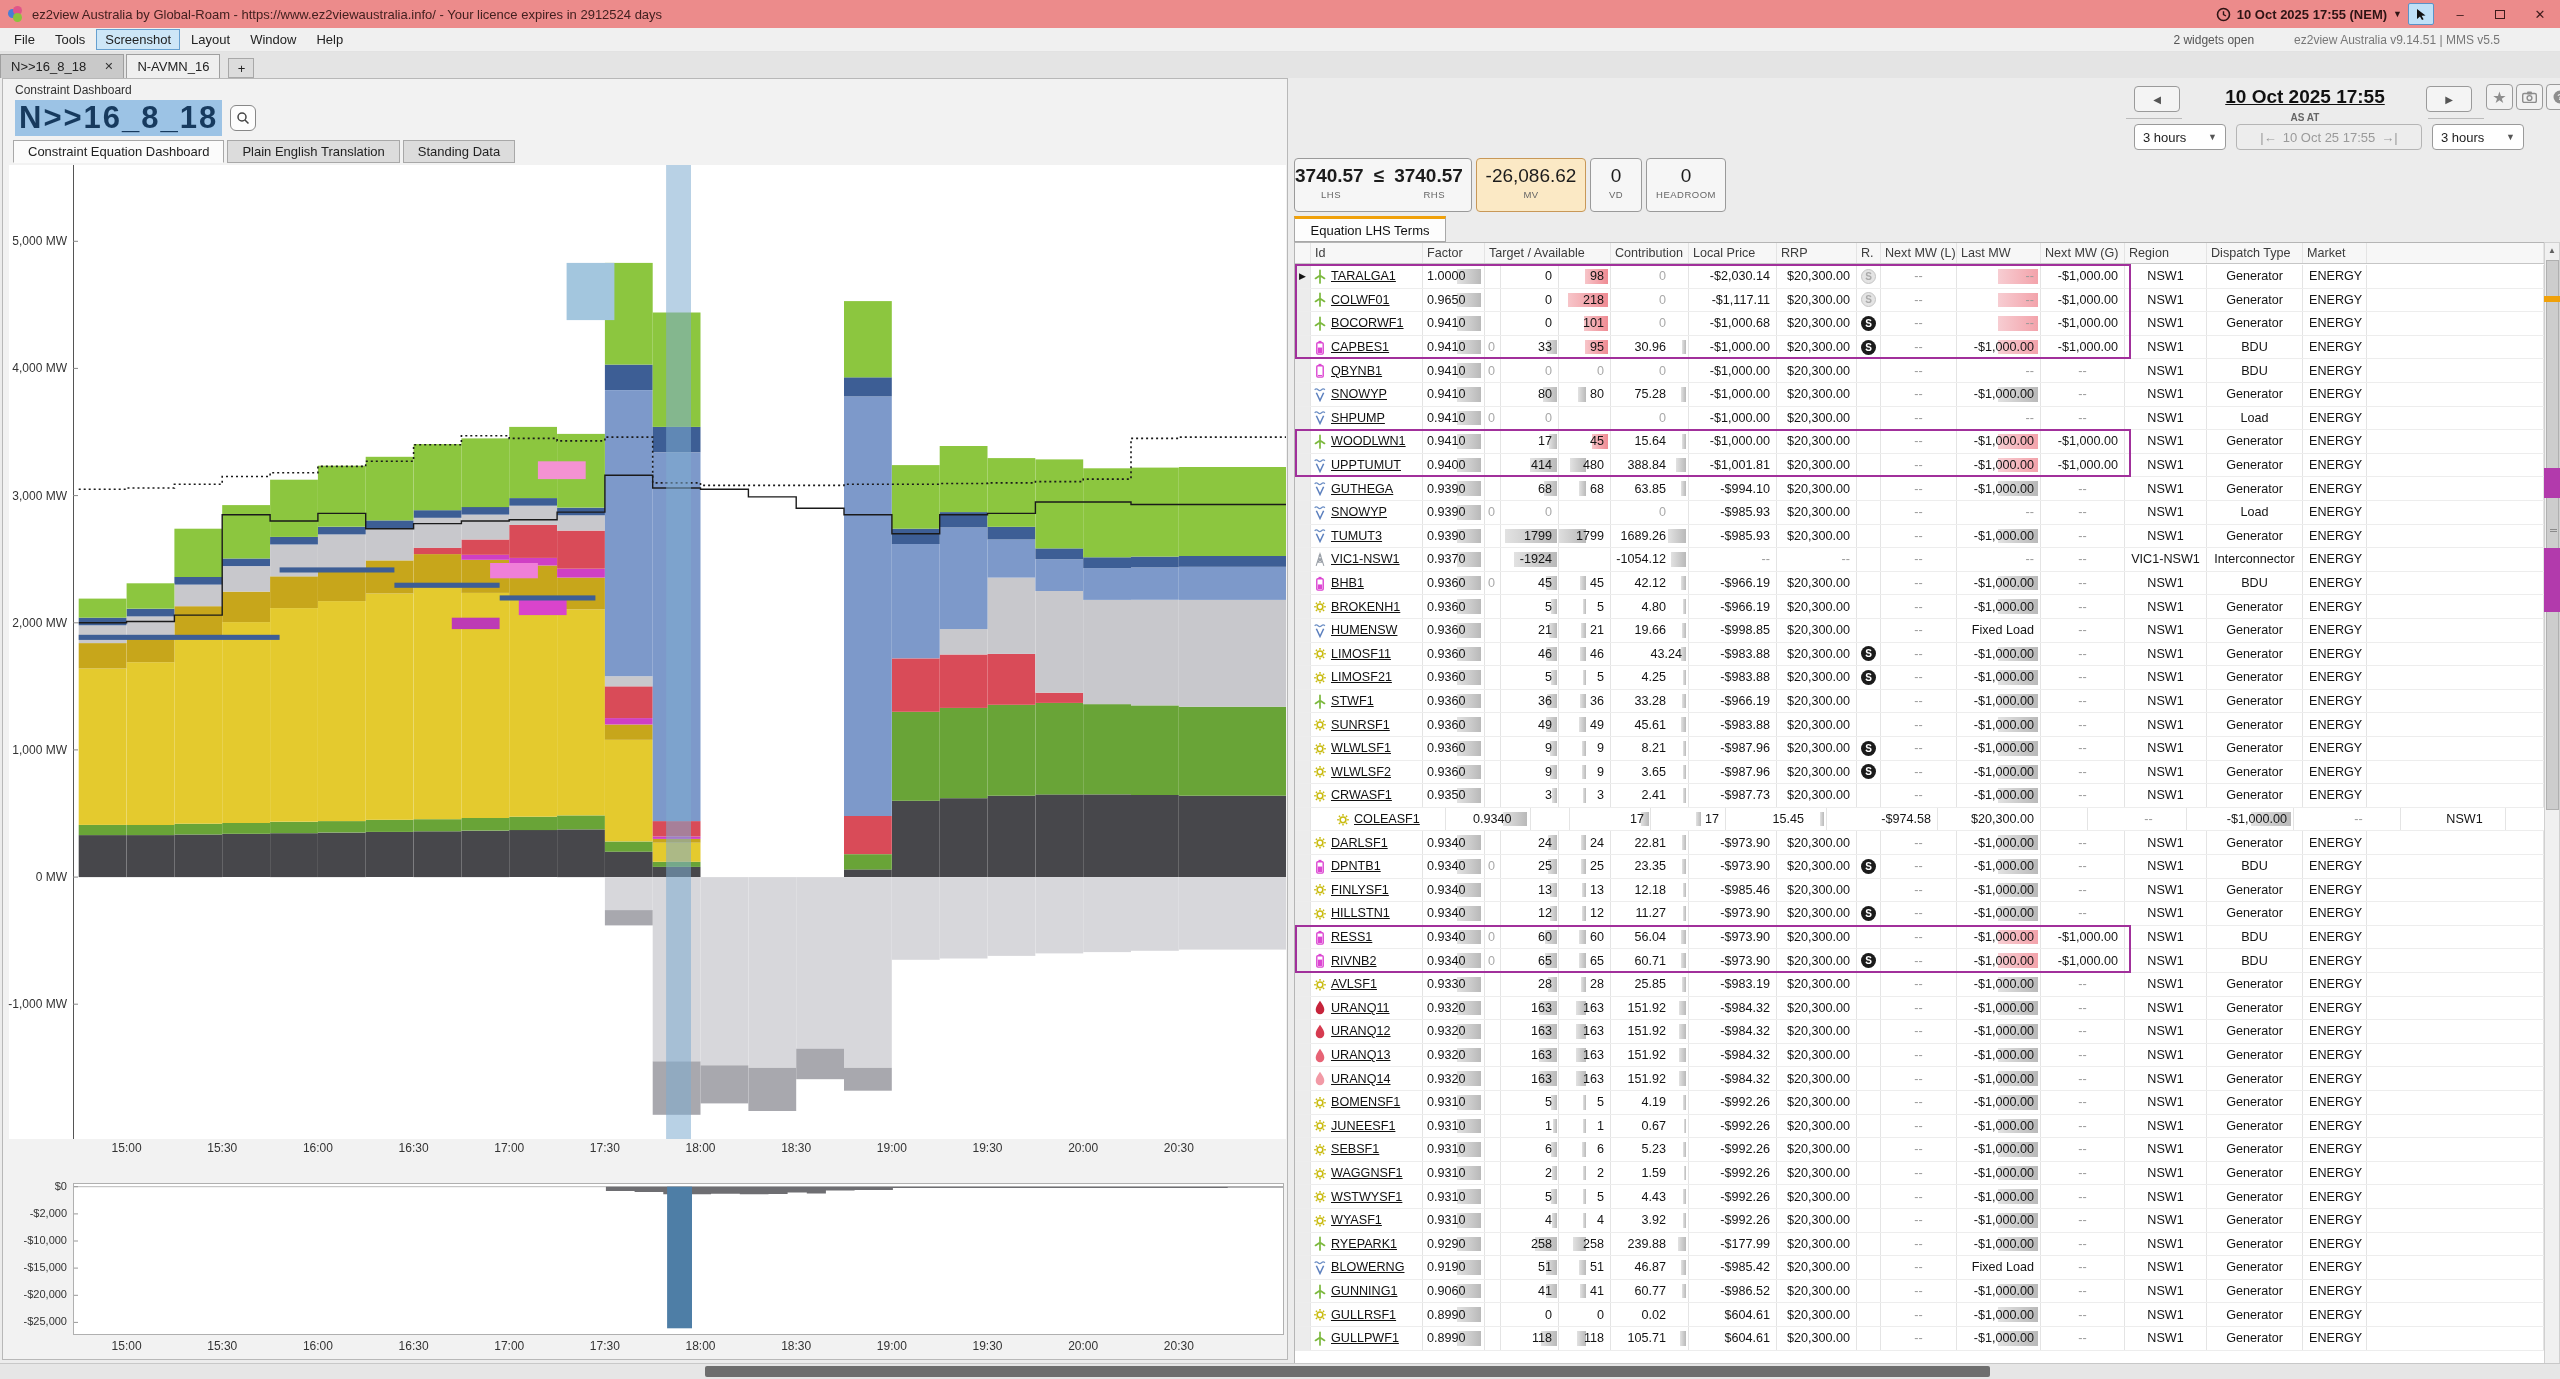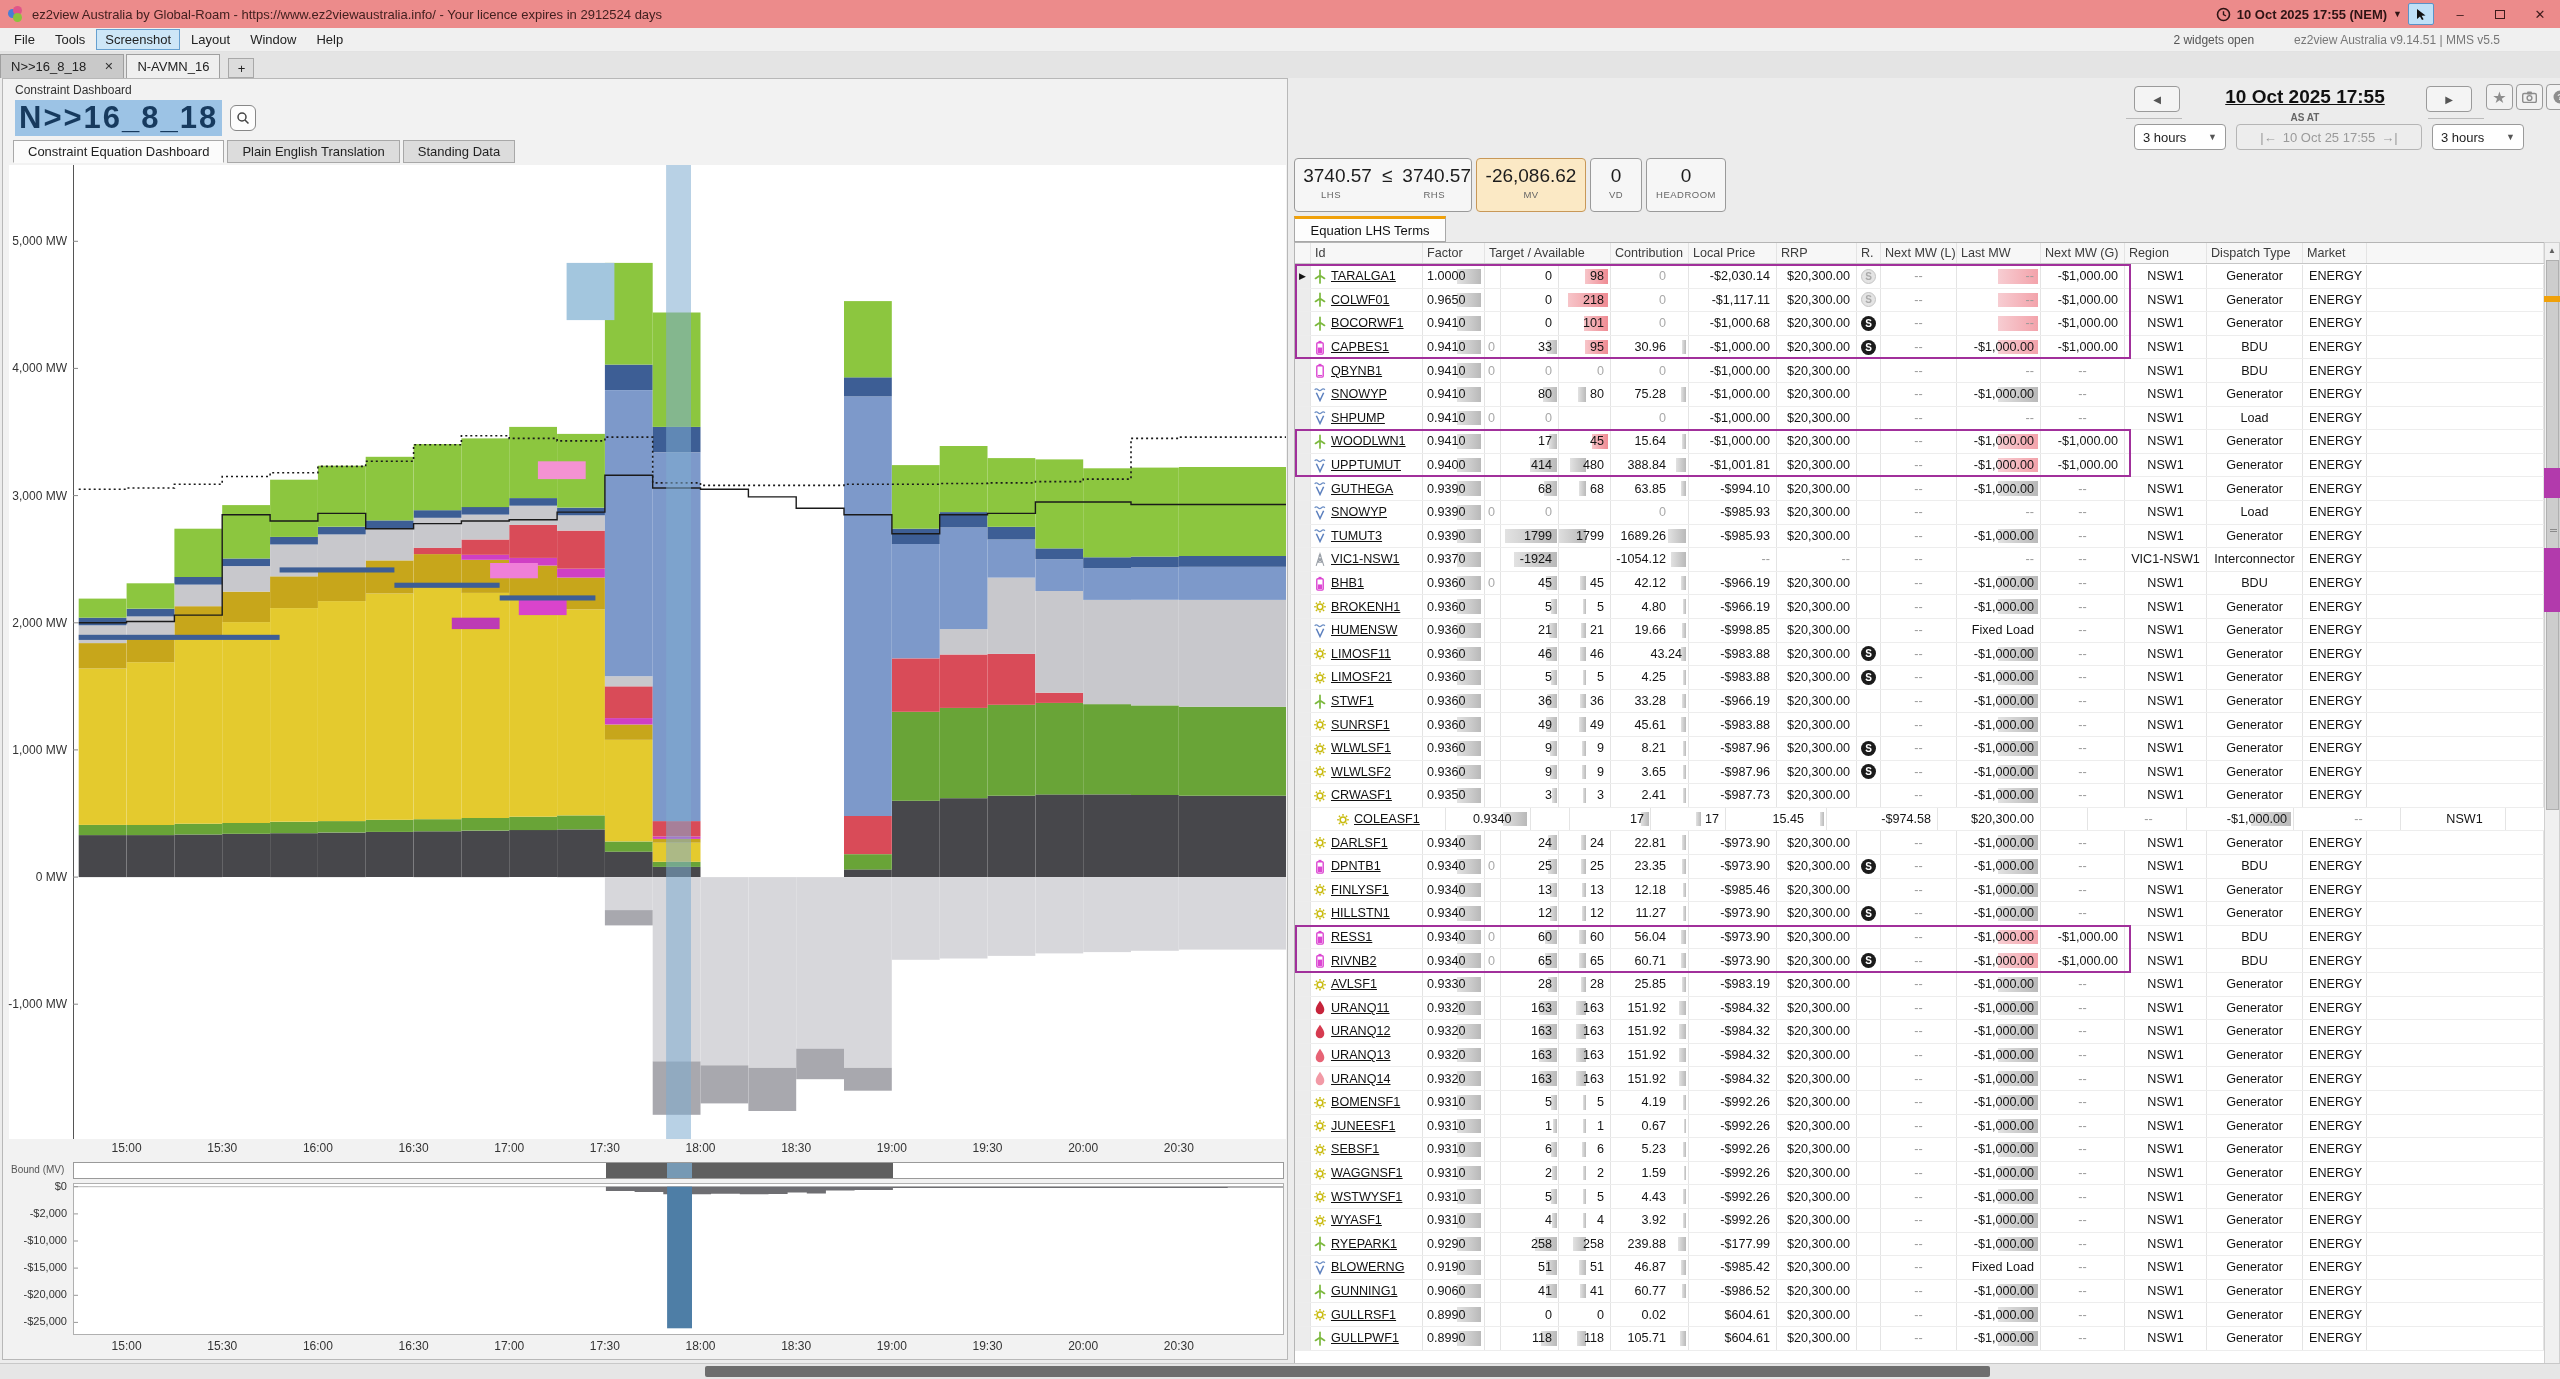--- a/index.html
+++ b/index.html
@@ -69,21 +69,21 @@
   .asat-line{position:absolute;top:40px;height:1px;background:#bbb;width:56px;}
   .iconbtn{position:absolute;width:27px;height:26px;border:1px solid #9a9a9a;border-radius:4px;background:#f2f2f2;display:flex;align-items:center;justify-content:center;color:#8d8d8d;}
   .combo{position:absolute;height:26px;border:1px solid #9a9a9a;border-radius:4px;background:#fff;display:flex;align-items:center;justify-content:space-between;padding:0 8px;font-size:13px;color:#222;}
   .combo .car{font-size:9px;color:#555;margin-left:8px;}
   #range-box{position:absolute;height:26px;border:1px solid #b5b5b5;border-radius:4px;background:#ededed;color:#9a9a9a;display:flex;align-items:center;justify-content:center;font-size:13px;gap:6px;}
 
   .statbox{position:absolute;top:80px;height:54px;border:1px solid #9a9a9a;border-radius:4px;background:#f6f6f6;text-align:center;}
   .statbox .v{font-size:19px;color:#1c1c1c;margin-top:6px;white-space:nowrap;}
   .statbox .l{font-size:9.5px;color:#666;margin-top:2px;letter-spacing:.5px;}
   .statbox.mv{background:#fbe9c5;border-color:#c89858;}
-  #lhs-line{display:flex;justify-content:flex-end;gap:10px;}
+  #lhs-line{display:flex;justify-content:flex-start;gap:10px;font-weight:bold;}
 
   #terms-tab{position:absolute;left:4px;top:138px;width:152px;height:26px;background:#fdfdfd;border:1px solid #a8a8a8;border-top:3px solid #f0a10a;display:flex;align-items:center;justify-content:center;font-size:13px;color:#111;}
 
   
   #tbl{position:absolute;left:4px;top:164px;width:1250px;height:1137px;background:#fff;border:1px solid #b5b5b5;border-right:none;overflow:hidden;}
   .trow{display:grid;grid-template-columns:16px 112px 62px 16px 58px 52px 78px 88px 80px 24px 76px 84px 84px 82px 96px 64px 1fr;position:absolute;left:0;width:100%;height:23.6px;align-items:center;}
   .trow .cell{position:relative;height:100%;display:flex;align-items:center;font-size:12.6px;color:#141414;border-right:1px solid #e4e4e4;overflow:hidden;}
   #thead{height:21px;border-bottom:1px solid #c6c6c6;background:#f7f7f7;}
   #thead .cell{font-size:12.6px;color:#3c3c3c;border-right:1px solid #e4e4e4;padding-left:4px;}
   .rline{border-bottom:1px solid #ededed;}
@@ -403,27 +403,20 @@
         <div class="xlab" style="left: 478.221px; top: 0px;">17:00</div>
         <div class="xlab" style="left: 573.883px; top: 0px;">17:30</div>
         <div class="xlab" style="left: 669.546px; top: 0px;">18:00</div>
         <div class="xlab" style="left: 765.208px; top: 0px;">18:30</div>
         <div class="xlab" style="left: 860.871px; top: 0px;">19:00</div>
         <div class="xlab" style="left: 956.533px; top: 0px;">19:30</div>
         <div class="xlab" style="left: 1052.2px; top: 0px;">20:00</div>
         <div class="xlab" style="left: 1147.86px; top: 0px;">20:30</div>
       </div>
 
-    <div id="bound-strip">
-      <span class="lab">Bound (MV)</span>
-      <div class="track">
-          <div id="bound-bar" style="position: absolute; top: 0px; bottom: 0px; background: rgb(95, 95, 95); left: 532px; width: 287px;"></div>
-          <div id="strip-marker" style="position: absolute; top: 0px; bottom: 0px; left: 593px; width: 25px; background: rgb(125, 172, 208); opacity: 0.75;"></div>
-        </div>
-    </div>
 
     <div id="bound-chart">
       <div id="bound-ylabels">
           <div class="ylab2" style="top: -3.28571px; left: 0px;">$0</div>
           <div class="ylab2" style="top: 23.8571px; left: 0px;">-$2,000</div>
           <div class="ylab2" style="top: 51px; left: 0px;">-$10,000</div>
           <div class="ylab2" style="top: 78.1429px; left: 0px;">-$15,000</div>
           <div class="ylab2" style="top: 105.286px; left: 0px;">-$20,000</div>
           <div class="ylab2" style="top: 132.429px; left: 0px;">-$25,000</div>
         </div>

